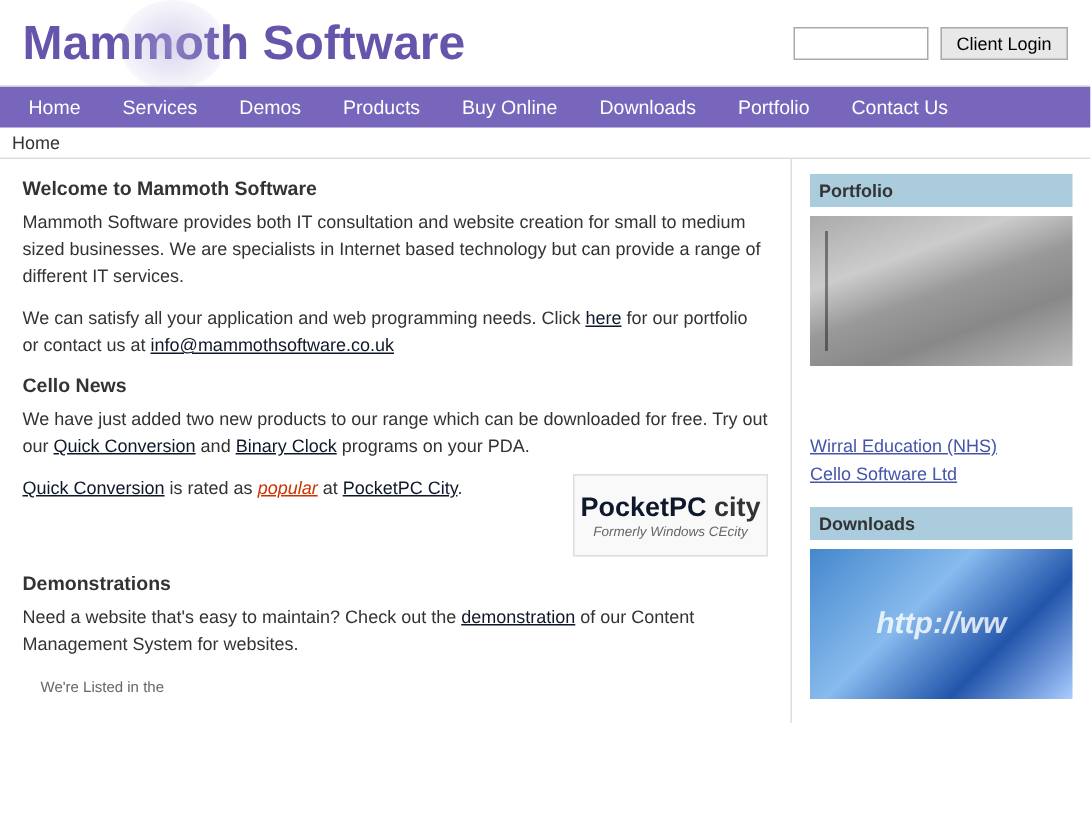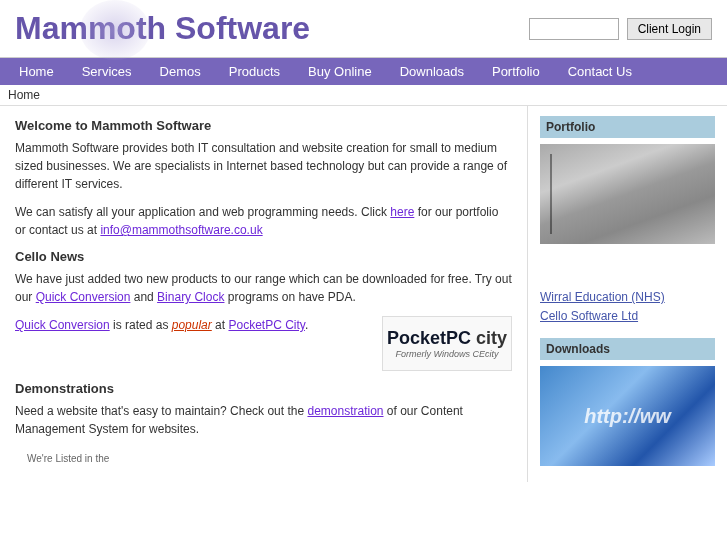--- a/index.html
+++ b/index.html
@@ -95,21 +95,21 @@
       font-weight: bold;
       font-size: 13px;
       margin-bottom: 6px;
     }
     .content-text {
       font-size: 12px;
       line-height: 1.5;
       margin-bottom: 10px;
     }
     .link-text {
-      color: #6d28d9;
+      color: #0f172a;
       text-decoration: underline;
       cursor: pointer;
     }
     .news-section {
       margin-top: 10px;
     }
     .demos-section {
       margin-top: 10px;
     }
 
@@ -235,21 +235,21 @@
     <div class="section-title">Welcome to Mammoth Software</div>
     <p class="content-text">Mammoth Software provides both IT consultation and website creation for small to medium sized businesses. We are specialists in Internet based technology but can provide a range of different IT services.</p>
 
     <p class="content-text">
       <span>We can satisfy all your application and web programming needs. Click </span><span class="link-text">here</span><span> for our portfolio or contact us at </span><span class="link-text">info@mammothsoftware.co.uk</span>
     </p>
 
     <div class="news-section">
       <div class="section-title">Cello News</div>
       <p class="content-text">
-        <span>We have just added two new products to our range which can be downloaded for free.  Try out our </span><span class="link-text">Quick Conversion</span><span> and </span><span class="link-text">Binary Clock</span><span> programs on have PDA.</span>
+        <span>We have just added two new products to our range which can be downloaded for free.  Try out our </span><span class="link-text">Quick Conversion</span><span> and </span><span class="link-text">Binary Clock</span><span> programs on your PDA.</span>
       </p>
 
       <div id="pocketpc-area">
         <div id="pocketpc-text-area">
           <p class="content-text">
             <span class="link-text">Quick Conversion</span><span> is rated as </span><span class="link-text" style="font-style:italic;color:#cc3300;">popular</span><span> at </span> <span class="link-text">PocketPC City</span><span>.</span>
           </p>
         </div>
         <div id="pocketpc-logo">
           <div id="pocketpc-logo-main">

